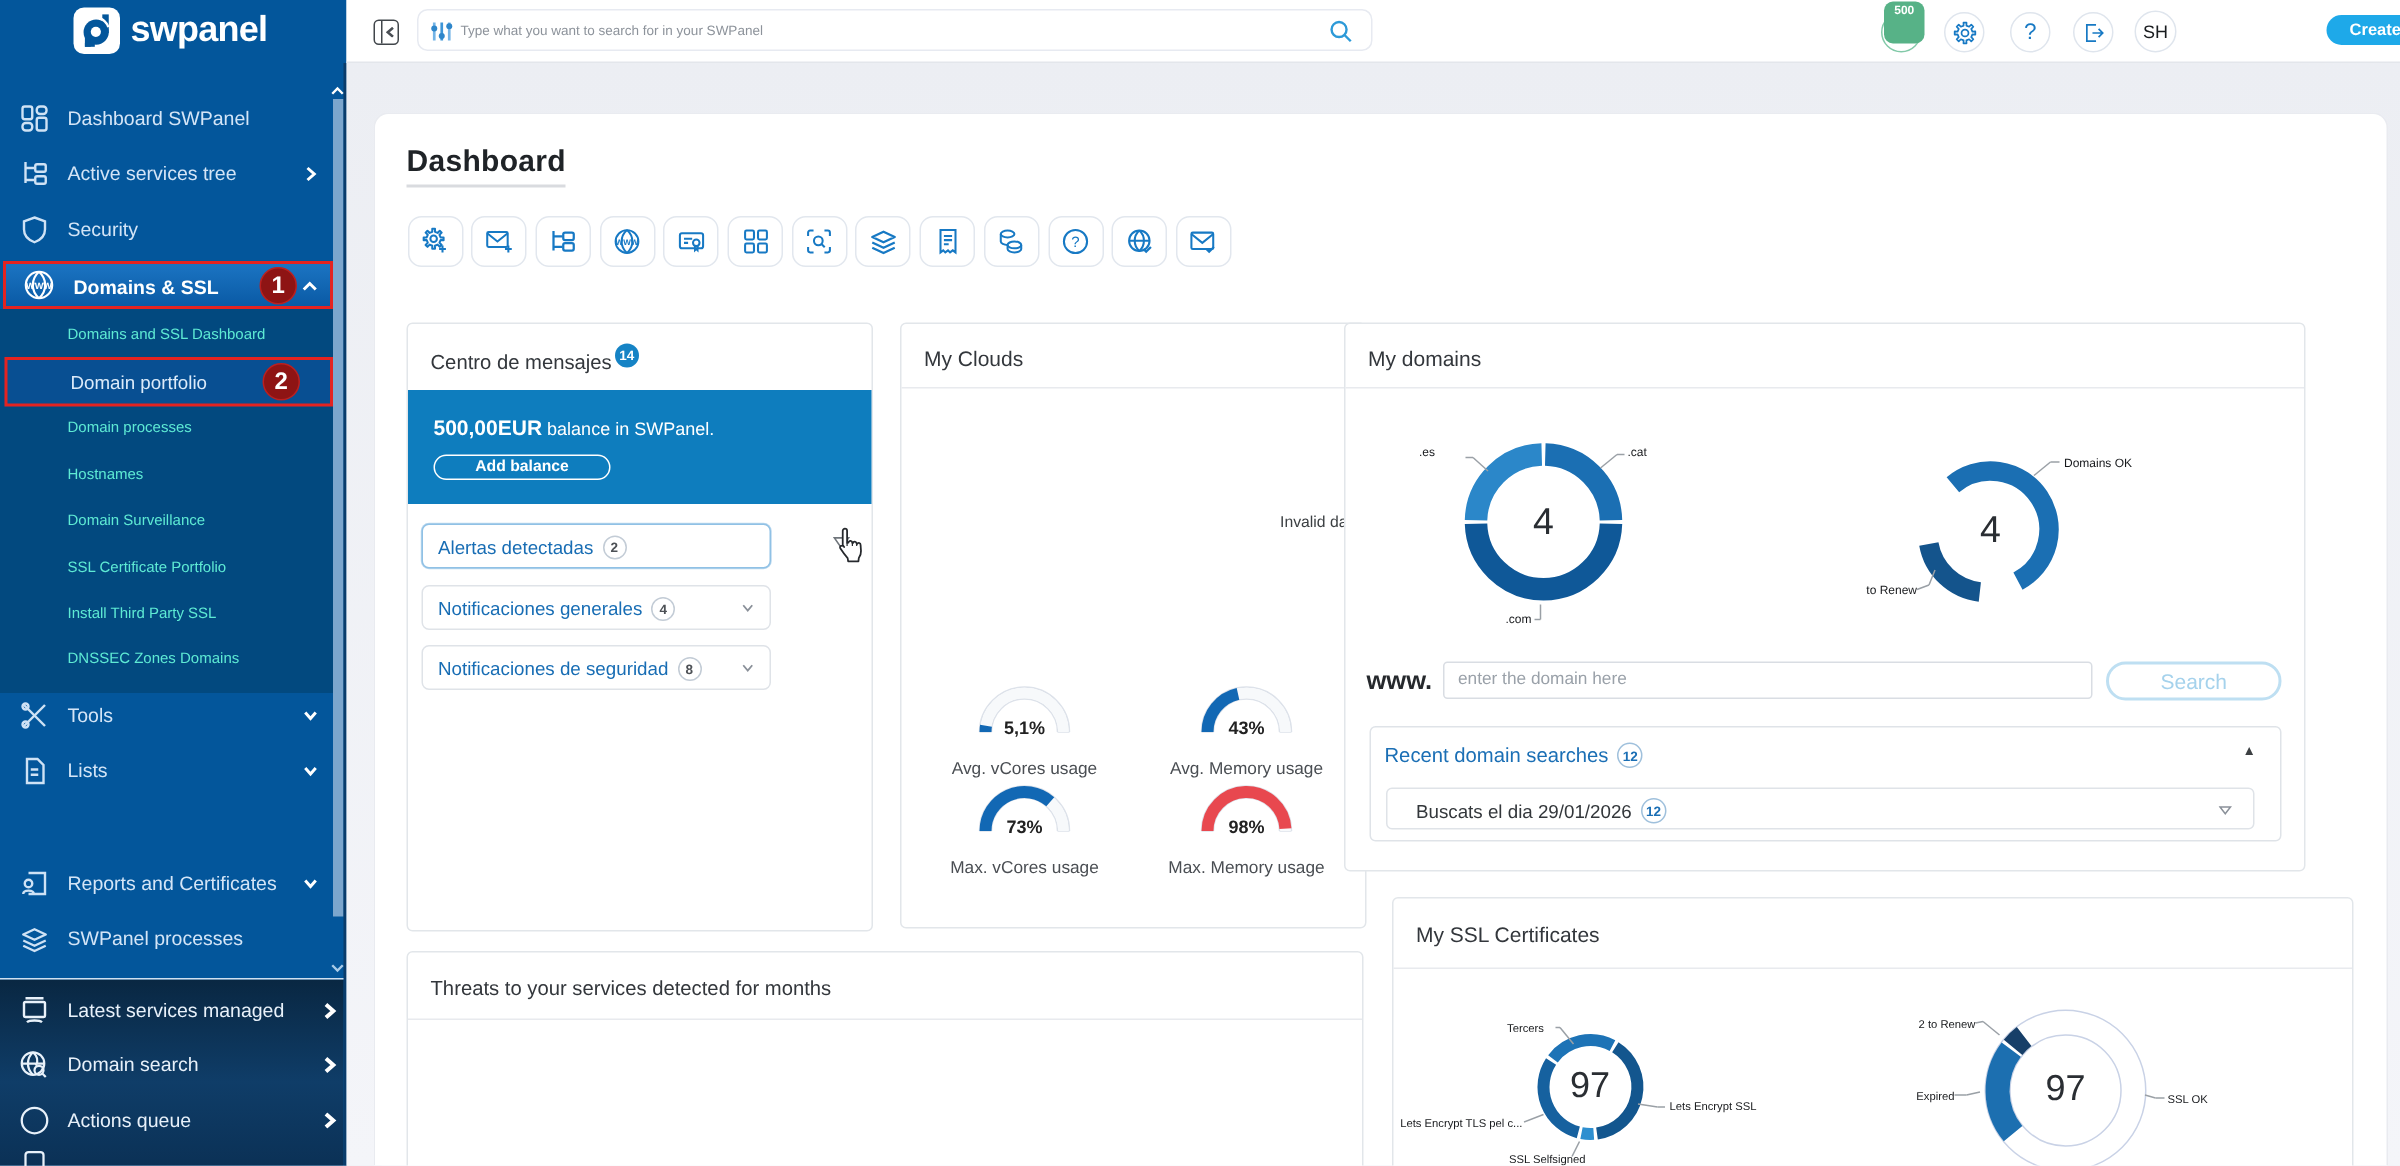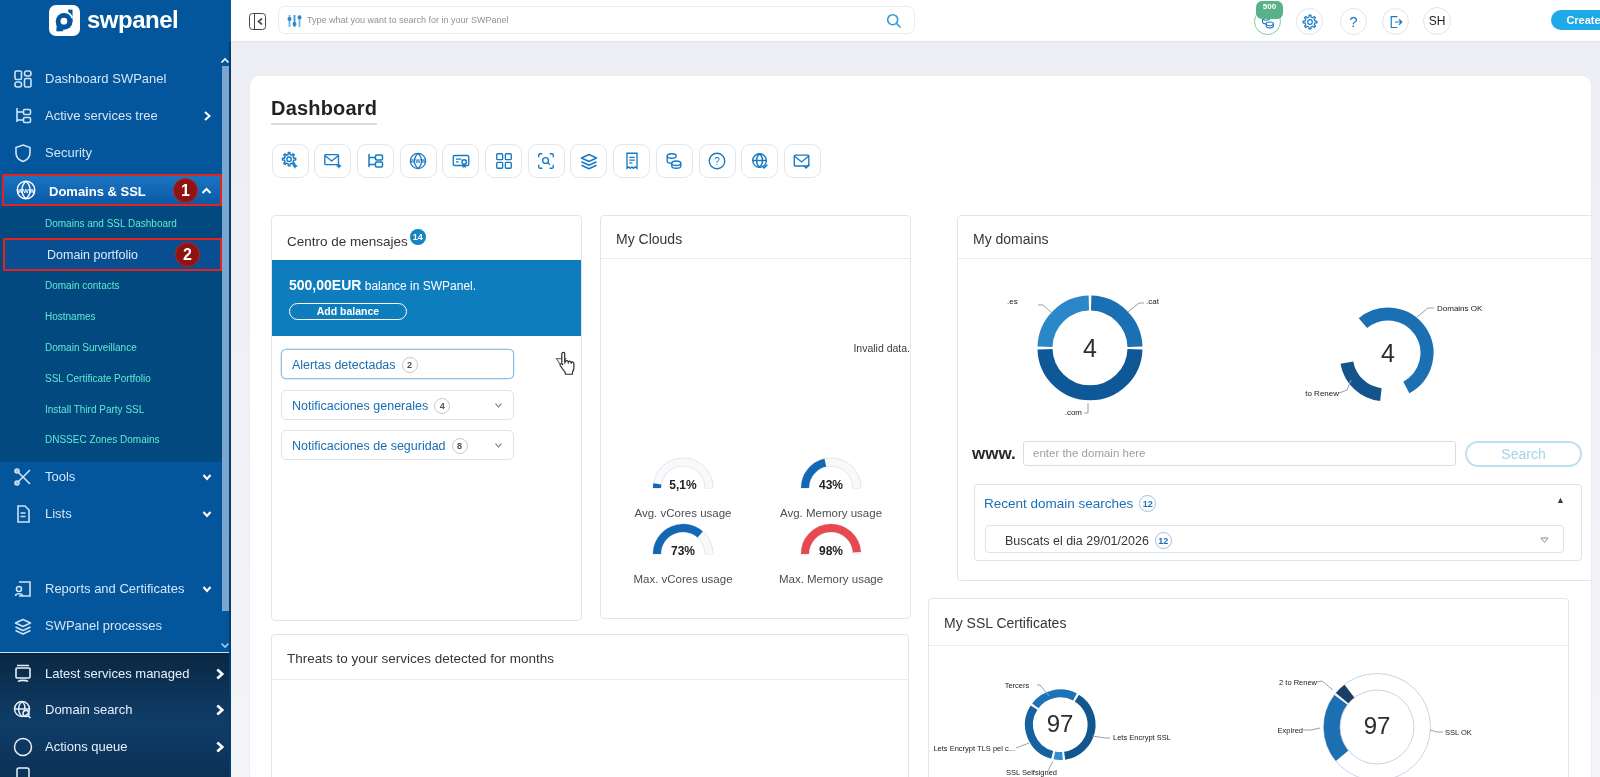--- a/index.html
+++ b/index.html
@@ -28,21 +28,21 @@
 .bmi .chev{position:absolute;left:auto;right:4px;top:50%;transform:translateY(-50%);width:11px;height:11px}
 
 #topbar{position:absolute;left:231px;top:0;width:1369px;height:42px;background:#fff;border-bottom:1px solid #e3e6eb}
 #collapse{position:absolute;left:18px;top:13px;width:17px;height:17px;border:1.8px solid #41464b;border-radius:3.5px}
 #collapse:before{content:"";position:absolute;left:3.6px;top:0px;width:1.6px;height:100%;background:#41464b}
 
 #searchbox{position:absolute;left:47px;top:6px;width:637px;height:28px;border:1px solid #e7eaf1;border-radius:7px;background:#fff}
 #searchbox .ph{position:absolute;left:28px;top:8px;font-size:9px;color:#8d939b}
 .cicon{position:absolute;top:8px;width:27px;height:27px;border-radius:50%;border:1px solid #dfe5ed;background:#fff}
 .cicon svg{position:absolute;left:50%;top:50%;transform:translate(-50%,-50%)}
-#badge500{position:absolute;left:1025px;top:1px;width:27px;height:18px;background:#57b287;border-radius:6px;color:#fff;font-size:8px;font-weight:bold;text-align:center;line-height:12px}
+#badge500{position:absolute;left:1025px;top:1px;width:27px;height:28px;background:#57b287;border-radius:6px;color:#fff;font-size:8px;font-weight:bold;text-align:center;line-height:12px}
 #avatar{position:absolute;left:1192px;top:7px;width:28px;height:28px;border-radius:50%;border:1px solid #dfe5ed;color:#191c1f;font-size:12px;font-weight:normal;text-align:center;line-height:27px;background:#fff}
 #createbtn{position:absolute;left:1320px;top:10px;width:106px;height:20px;background:#1ea9e9;border-radius:10px;color:#fff;font-size:11px;font-weight:bold;text-align:center;line-height:20px}
 
 #pagebg{position:absolute;left:231px;top:42px;width:1369px;height:735px;background:linear-gradient(180deg,#eceef3,#f4f5f9)}
 #panel{position:absolute;left:249px;top:75px;width:1343px;height:702px;background:#fff;border-radius:10px 10px 0 0;border:1px solid #e9ebf0;border-bottom:none}
 h1.dash{position:absolute;left:21px;top:21px;font-size:20px;font-weight:bold;color:#1f2327;letter-spacing:0.2px;border-bottom:2px solid #d9dbdf;padding-bottom:3px}
 .ib{position:absolute;top:68px;width:37px;height:34px;border:1px solid #e2e7ee;border-radius:9px;background:#fff}
 .ib svg{position:absolute;left:50%;top:50%;transform:translate(-50%,-50%);width:20px;height:20px}
 .card{position:absolute;background:#fff;border:1px solid #e2e6ea;border-radius:4px}
 .chead{position:absolute;left:0;top:0;right:0;height:43px;border-bottom:1px solid #e8eaee}
@@ -150,21 +150,21 @@
           <path d="M2.5 11 L10 14.5 L17.5 11"></path>
           <path d="M2.5 14.5 L10 18 L17.5 14.5"></path>
         </g>
       </svg>
       <span class="lbl">SWPanel processes</span>
     </div>
     <div class="smi" style="top:208px">
       <span class="lbl">Domains and SSL Dashboard</span>
     </div>
     <div class="smi" style="top:270px">
-      <span class="lbl">Domain contacts</span>
+      <span class="lbl">Domain processes</span>
     </div>
     <div class="smi" style="top:301px">
       <span class="lbl">Hostnames</span>
     </div>
     <div class="smi" style="top:332px">
       <span class="lbl">Domain Surveillance</span>
     </div>
     <div class="smi" style="top:363px">
       <span class="lbl">SSL Certificate Portfolio</span>
     </div>
@@ -484,21 +484,21 @@
       </svg>
       <div class="gval" style="left:42px;top:262px">5,1%</div>
       <div class="gval" style="left:190px;top:262px">43%</div>
       <div class="gval" style="left:42px;top:328px">73%</div>
       <div class="gval" style="left:190px;top:328px">98%</div>
       <div class="glabel" style="left:2px;top:291px">Avg. vCores usage</div>
       <div class="glabel" style="left:150px;top:291px">Avg. Memory usage</div>
       <div class="glabel" style="left:2px;top:357px">Max. vCores usage</div>
       <div class="glabel" style="left:150px;top:357px">Max. Memory usage</div>
     </div>
-    <div class="card" style="left:707px;top:139px;width:641px;height:366px">
+    <div class="card" style="left:646px;top:139px;width:641px;height:366px">
       <div class="chead">
         <span class="t">My domains</span>
       </div>
       <svg class="abs" style="left:0;top:0" width="639" height="364" viewBox="0 0 639 364">
         <path d="M 176.98 133.18 A 45 45 0 0 1 87.02 133.18" fill="none" stroke="#0f5898" stroke-width="15" stroke-linecap="butt"></path>
         <path d="M 87.02 130.82 A 45 45 0 0 1 130.82 87.02" fill="none" stroke="#2b87c9" stroke-width="15" stroke-linecap="butt"></path>
         <path d="M 133.18 87.02 A 45 45 0 0 1 176.98 130.82" fill="none" stroke="#1b6fb3" stroke-width="15" stroke-linecap="butt"></path>
         <line x1="95" y1="98" x2="85" y2="89" stroke="#9aa0a6" stroke-width="1"></line>
         <line x1="85" y1="89" x2="80" y2="89" stroke="#9aa0a6" stroke-width="1"></line>
         <line x1="170" y1="96" x2="181" y2="87" stroke="#9aa0a6" stroke-width="1"></line>

